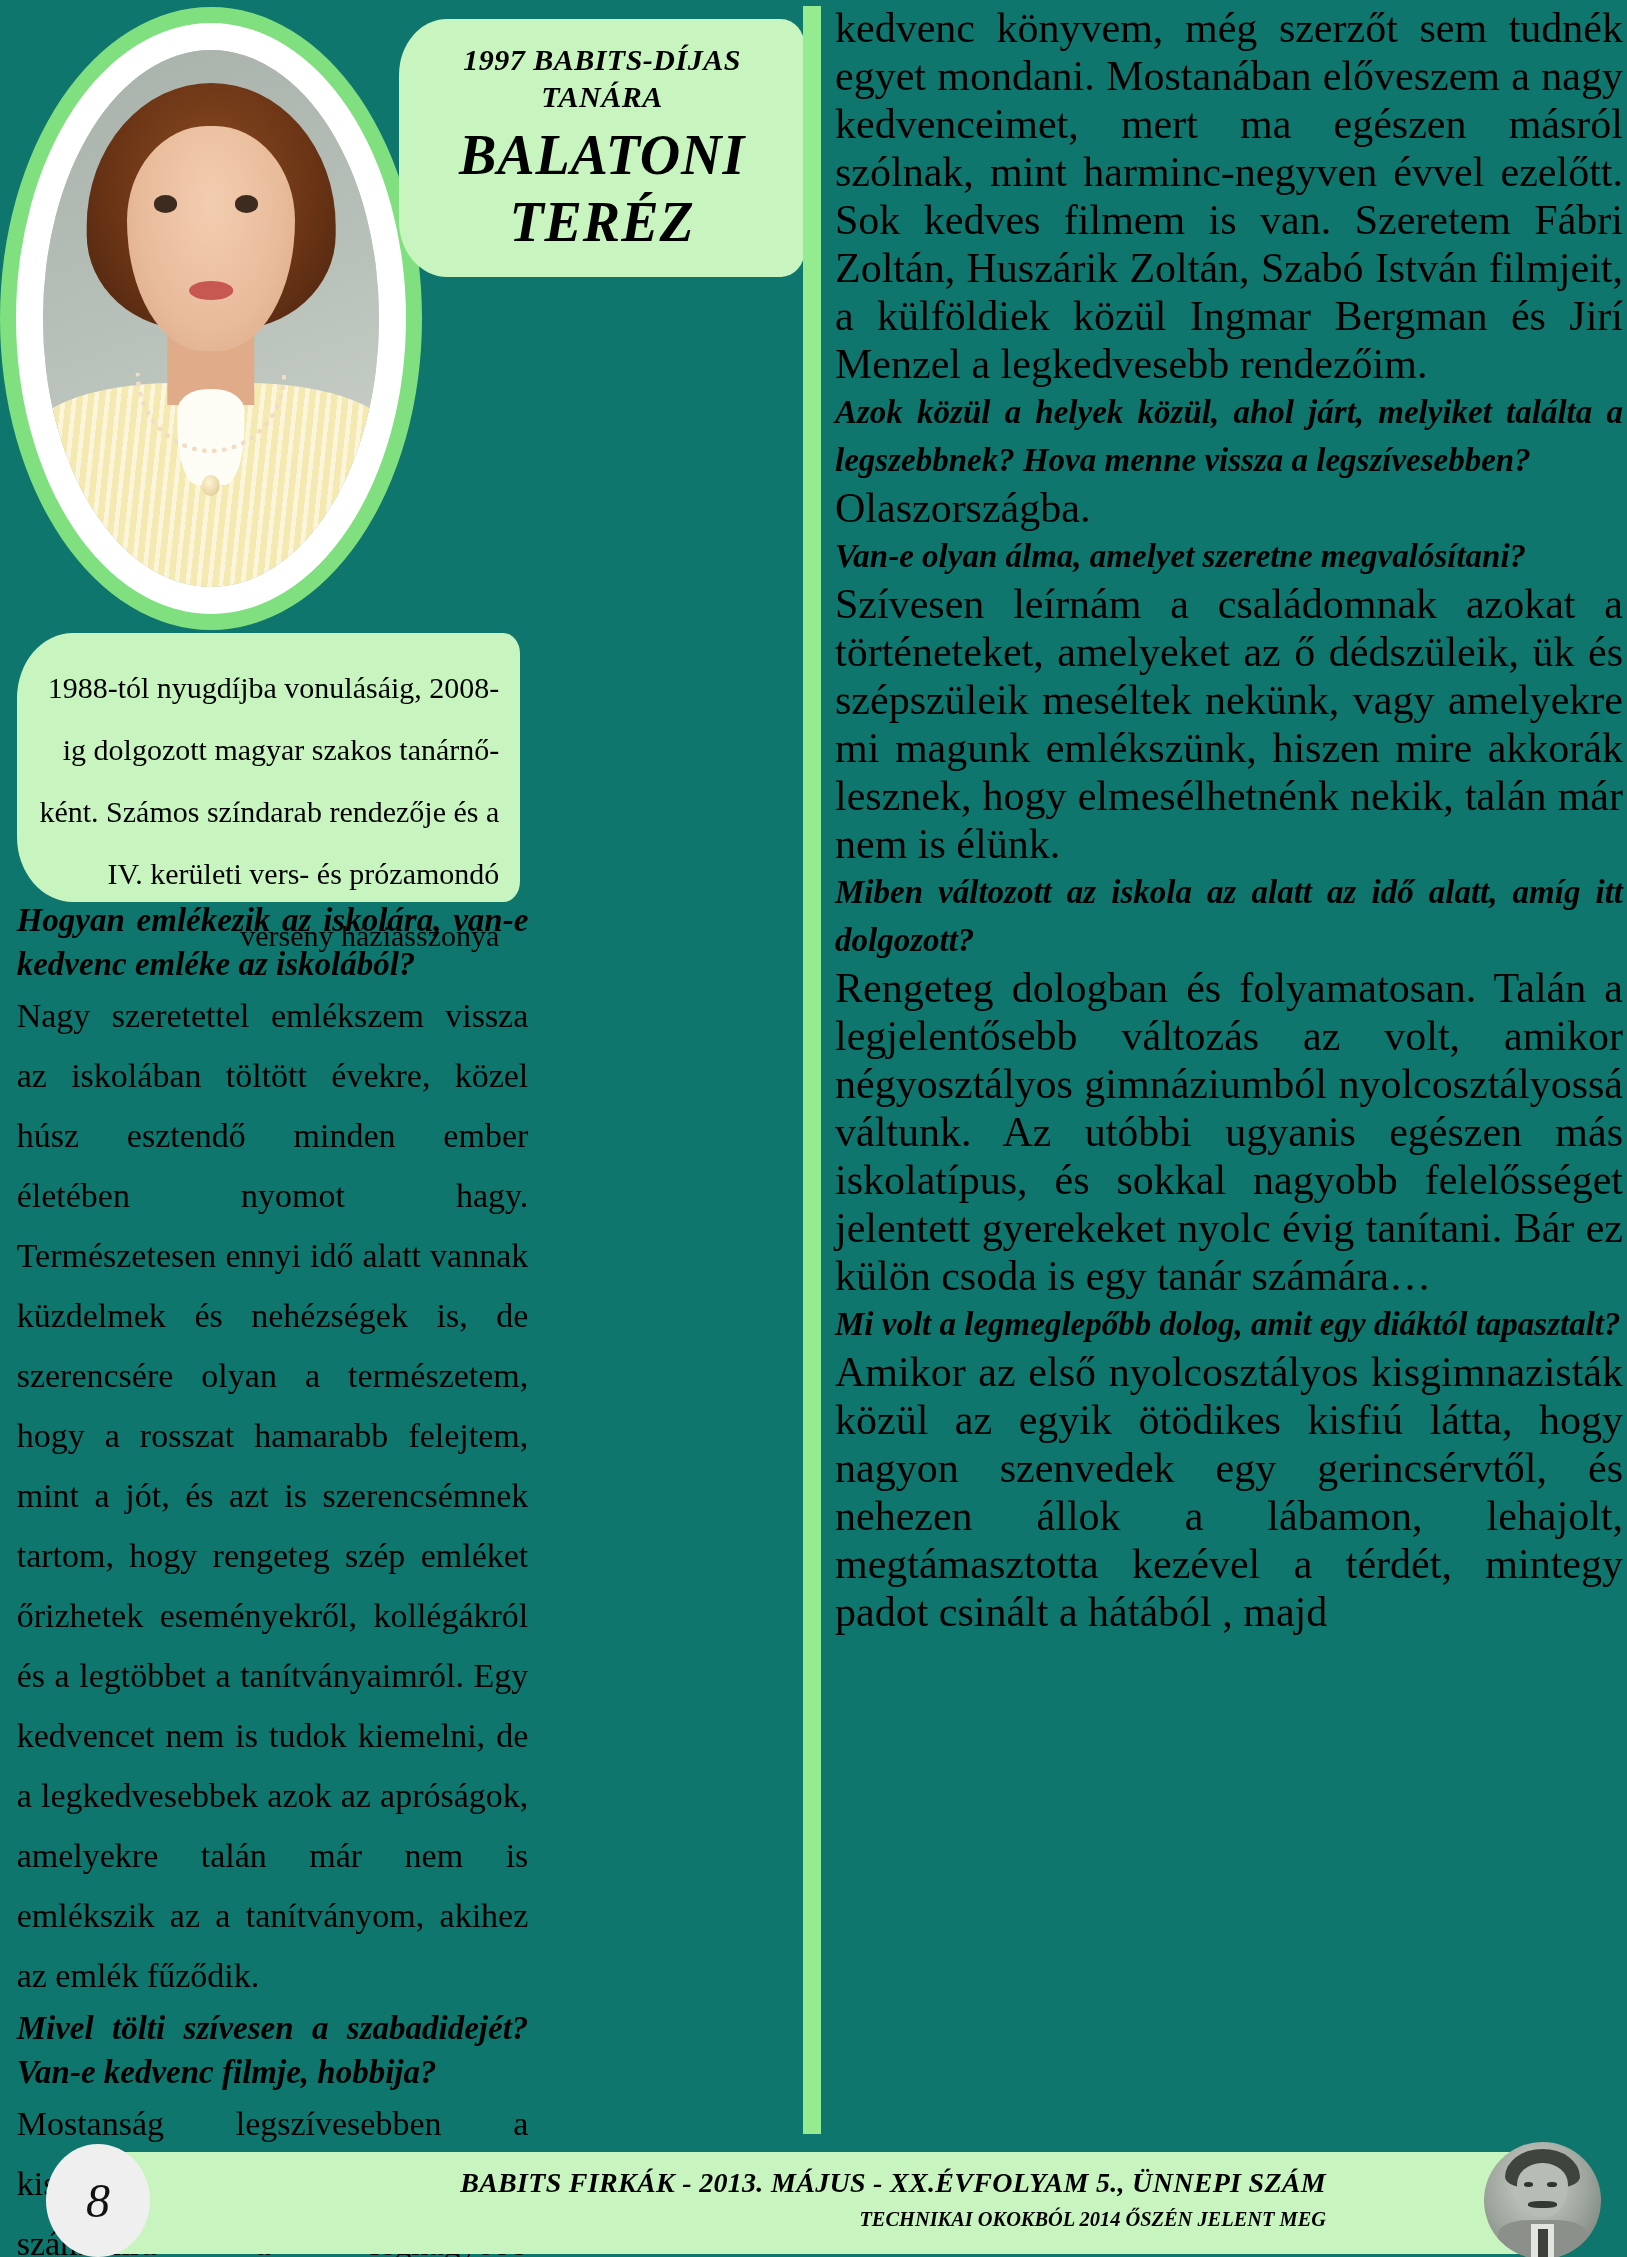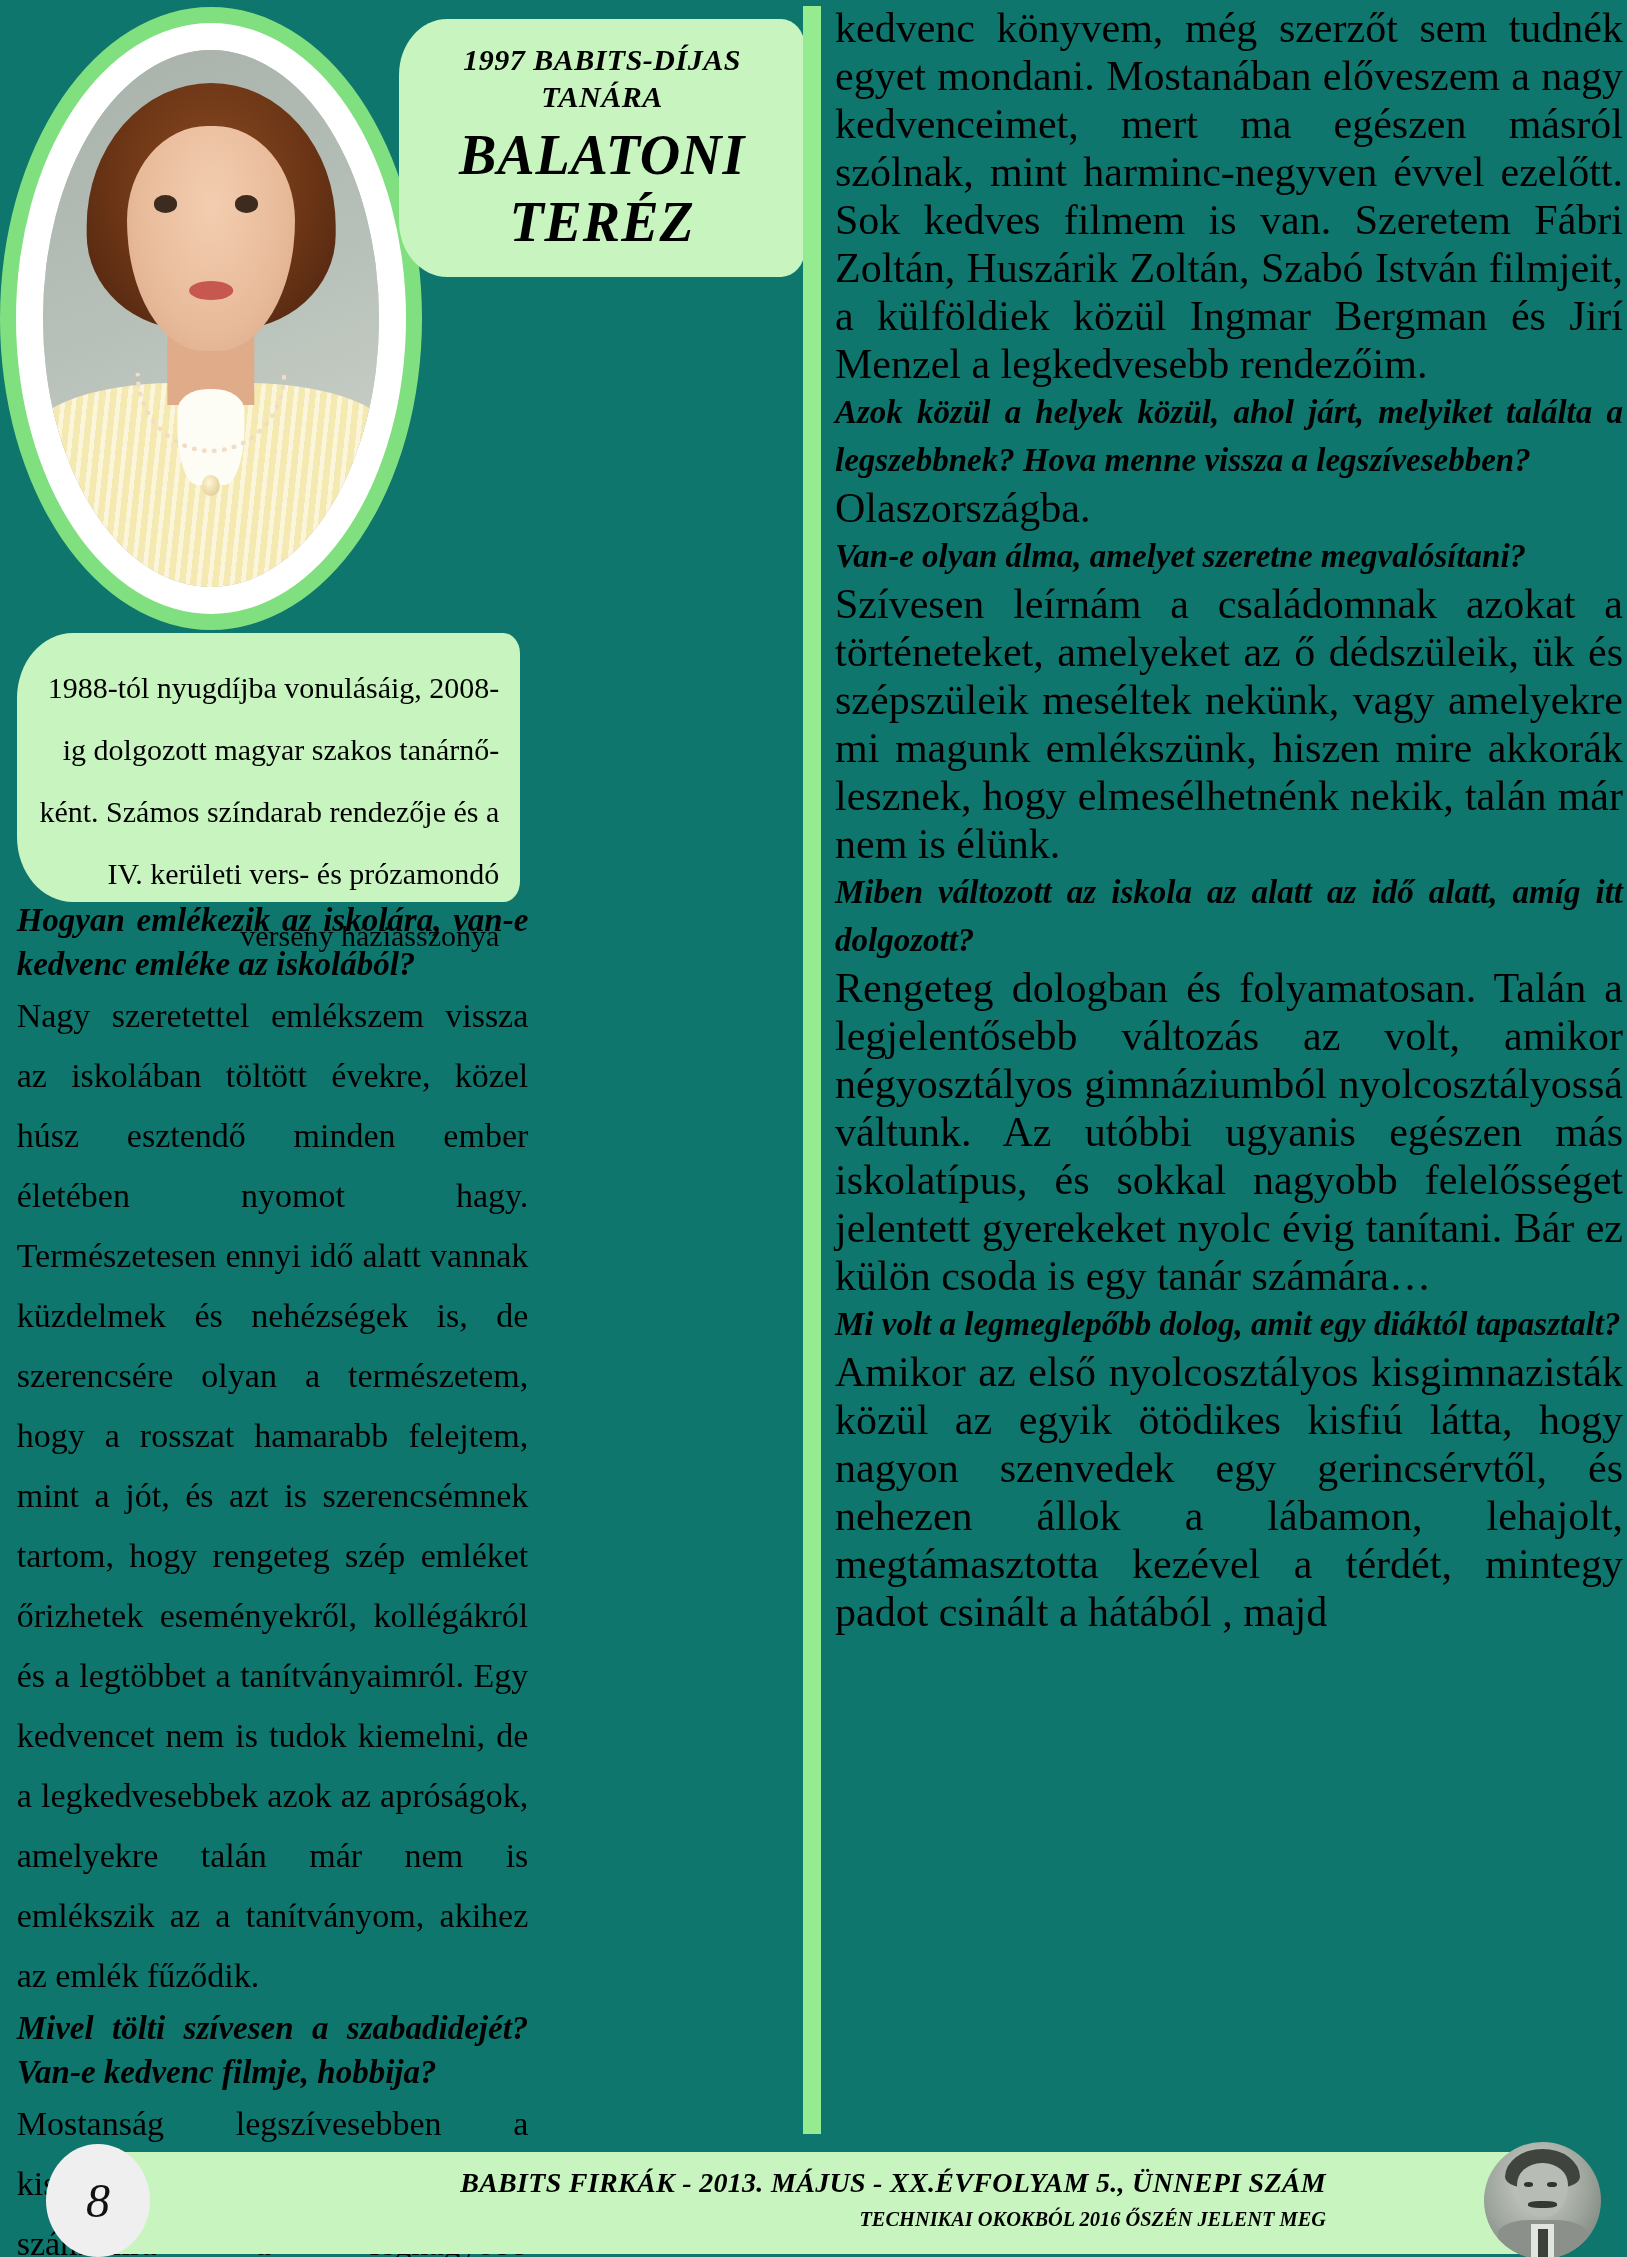--- a/index.html
+++ b/index.html
@@ -465,21 +465,21 @@
       </div>
   </div>
 
   <div id="footer">
     <div id="footer-bar"></div>
     <div id="footer-page-oval">
       <span id="footer-page-num">8</span>
     </div>
     <div id="footer-texts">
       <div id="footer-title">BABITS FIRKÁK - 2013. MÁJUS - XX.ÉVFOLYAM 5., ÜNNEPI SZÁM</div>
-      <div id="footer-sub">TECHNIKAI OKOKBÓL 2016 ŐSZÉN JELENT MEG</div>
+      <div id="footer-sub">TECHNIKAI OKOKBÓL 2014 ŐSZÉN JELENT MEG</div>
     </div>
     <div id="footer-portrait">
       <div id="fp-collar"></div>
       <div id="fp-shirt"></div>
       <div id="fp-tie"></div>
       <div id="fp-hair"></div>
       <div id="fp-face"></div>
       <div class="fp-eye" id="fp-eye-l"></div>
       <div class="fp-eye" id="fp-eye-r"></div>
       <div id="fp-mus"></div>

